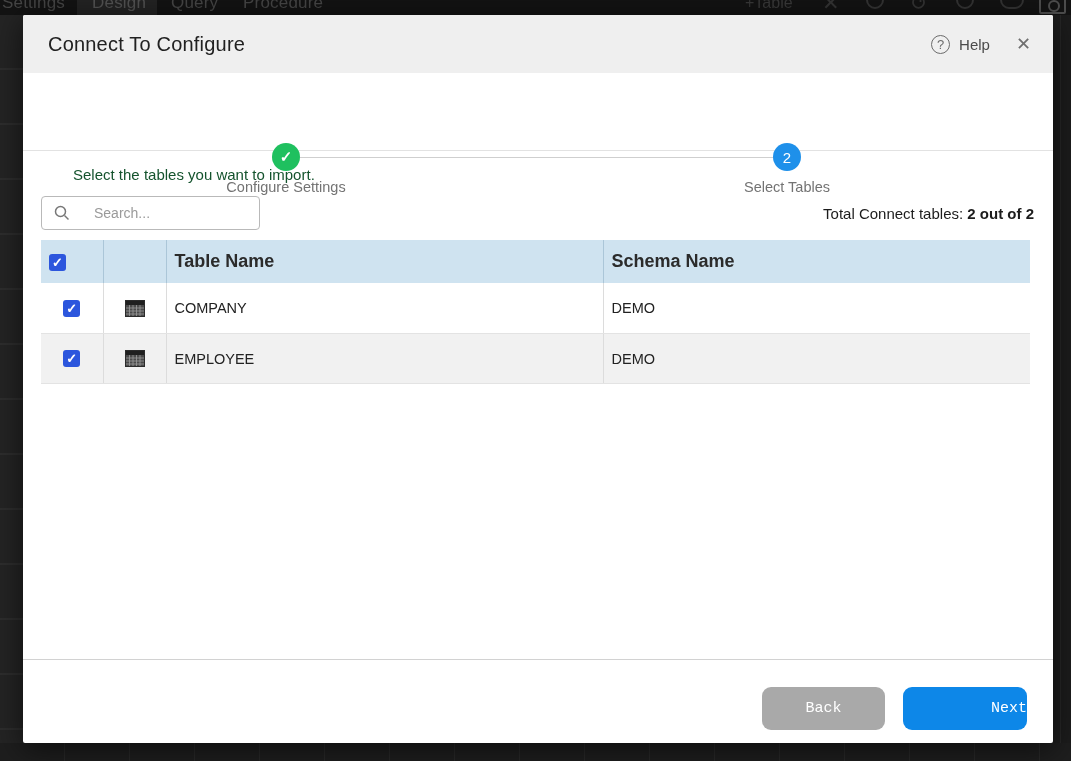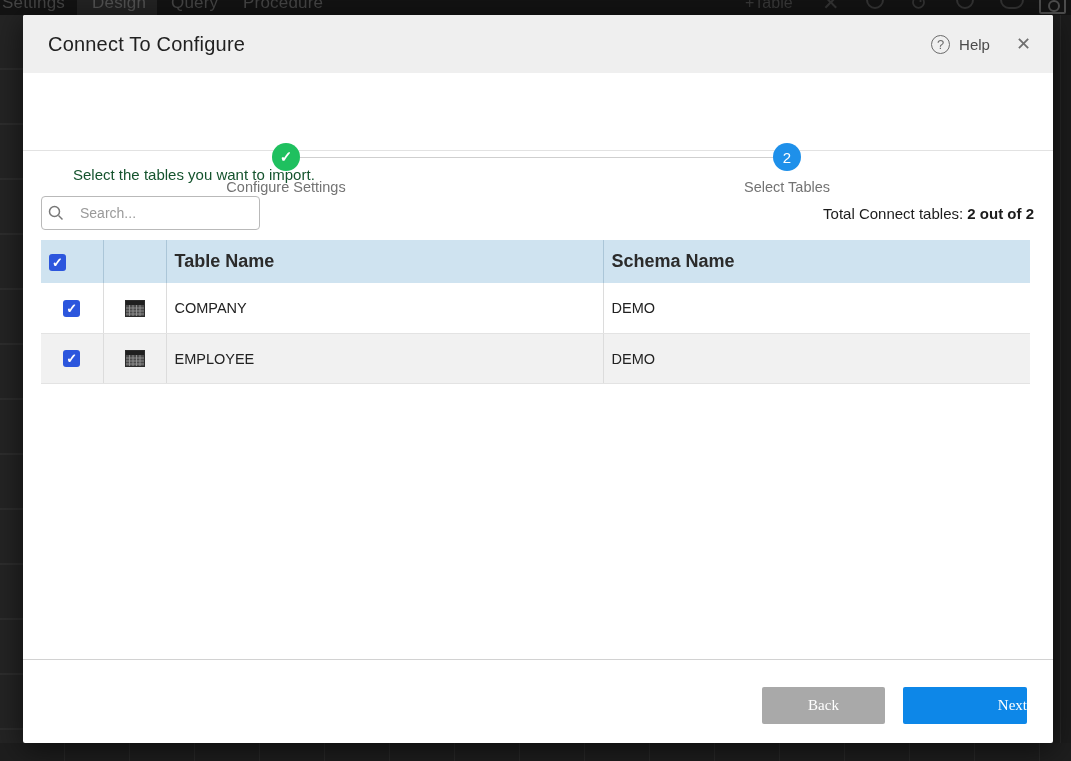--- a/index.html
+++ b/index.html
@@ -50,21 +50,21 @@
   .step-circle.current  { left: 750px; font-size: 15px; }
   .step-label { position: absolute; top: 106px; width: 240px; text-align: center;
            font-size: 14.5px; color: #737373; }
   .step-label.s1 { left: 143px; }
   .step-label.s2 { left: 644px; }
 
   
   .instruction { position: absolute; left: 18px; top: 151px; font-size: 15px; color: #14532d; margin-left: 32px; }
   .searchbox { position: absolute; left: 18px; top: 181px; width: 219px; height: 34px;
            border: 1px solid #b9b9b9; border-radius: 4px; background: #fff;
-           display: flex; align-items: center; padding: 0 6px; gap: 16px; }
+           display: flex; align-items: center; padding: 0 12px; gap: 24px; }
   .searchbox svg { flex: 0 0 auto; }
   .searchbox input { border: none; outline: none; width: 100%; font-size: 14px;
            font-family: "Liberation Sans", sans-serif; color: #333; background: transparent; }
   .searchbox input::placeholder { color: #9a9a9a; }
   .summary { position: absolute; right: 19px; top: 190px; font-size: 15px; color: #1c1c1c; }
   .summary b { font-weight: bold; }
 
   
   .tbl { position: absolute; left: 18px; top: 225px; width: 989px; border-collapse: collapse; table-layout: fixed; }
   .tbl col.c-check { width: 62px; } .tbl col.c-icon { width: 63px; }
@@ -81,22 +81,22 @@
   .checkbox { display: inline-block; width: 17px; height: 17px; border-radius: 3px;
            vertical-align: middle; position: relative; cursor: pointer; border: 1px solid #9a9a9a; background:#fff; }
   .checkbox.checked { border: none; }
   .checkbox.checked::after { content: "✓"; position: absolute; inset: 0; color: #fff;
            font-size: 13px; font-weight: bold; line-height: 17px; text-align: center; }
   .grid-icon { display: inline-block; vertical-align: middle; }
 
   
   .modal-footer { position: absolute; left: 0; top: 644px; width: 100%; height: 84px;
            border-top: 1px solid #d2d2d2; }
-  .btn { position: absolute; top: 27px; height: 37px; border: none; border-radius: 2px;
-           font-family: Liberation Serif, serif; font-size: 15px; color: #fff; cursor: pointer; }
+  .btn { position: absolute; top: 27px; height: 43px; border: none; border-radius: 9px;
+           font-family: Liberation Mono, monospace; font-size: 15px; color: #fff; cursor: pointer; }
   .btn.back { left: 739px; width: 123px; }
   .btn.next { left: 880px; width: 124px; text-align: right; }
 </style>
 </head>
 <body>
 
 <div class="backdrop">
   <div class="topbar">
     <span class="tb-tab-hl"></span>
     <span class="tb-tab" style="left:2px">Settings</span>

